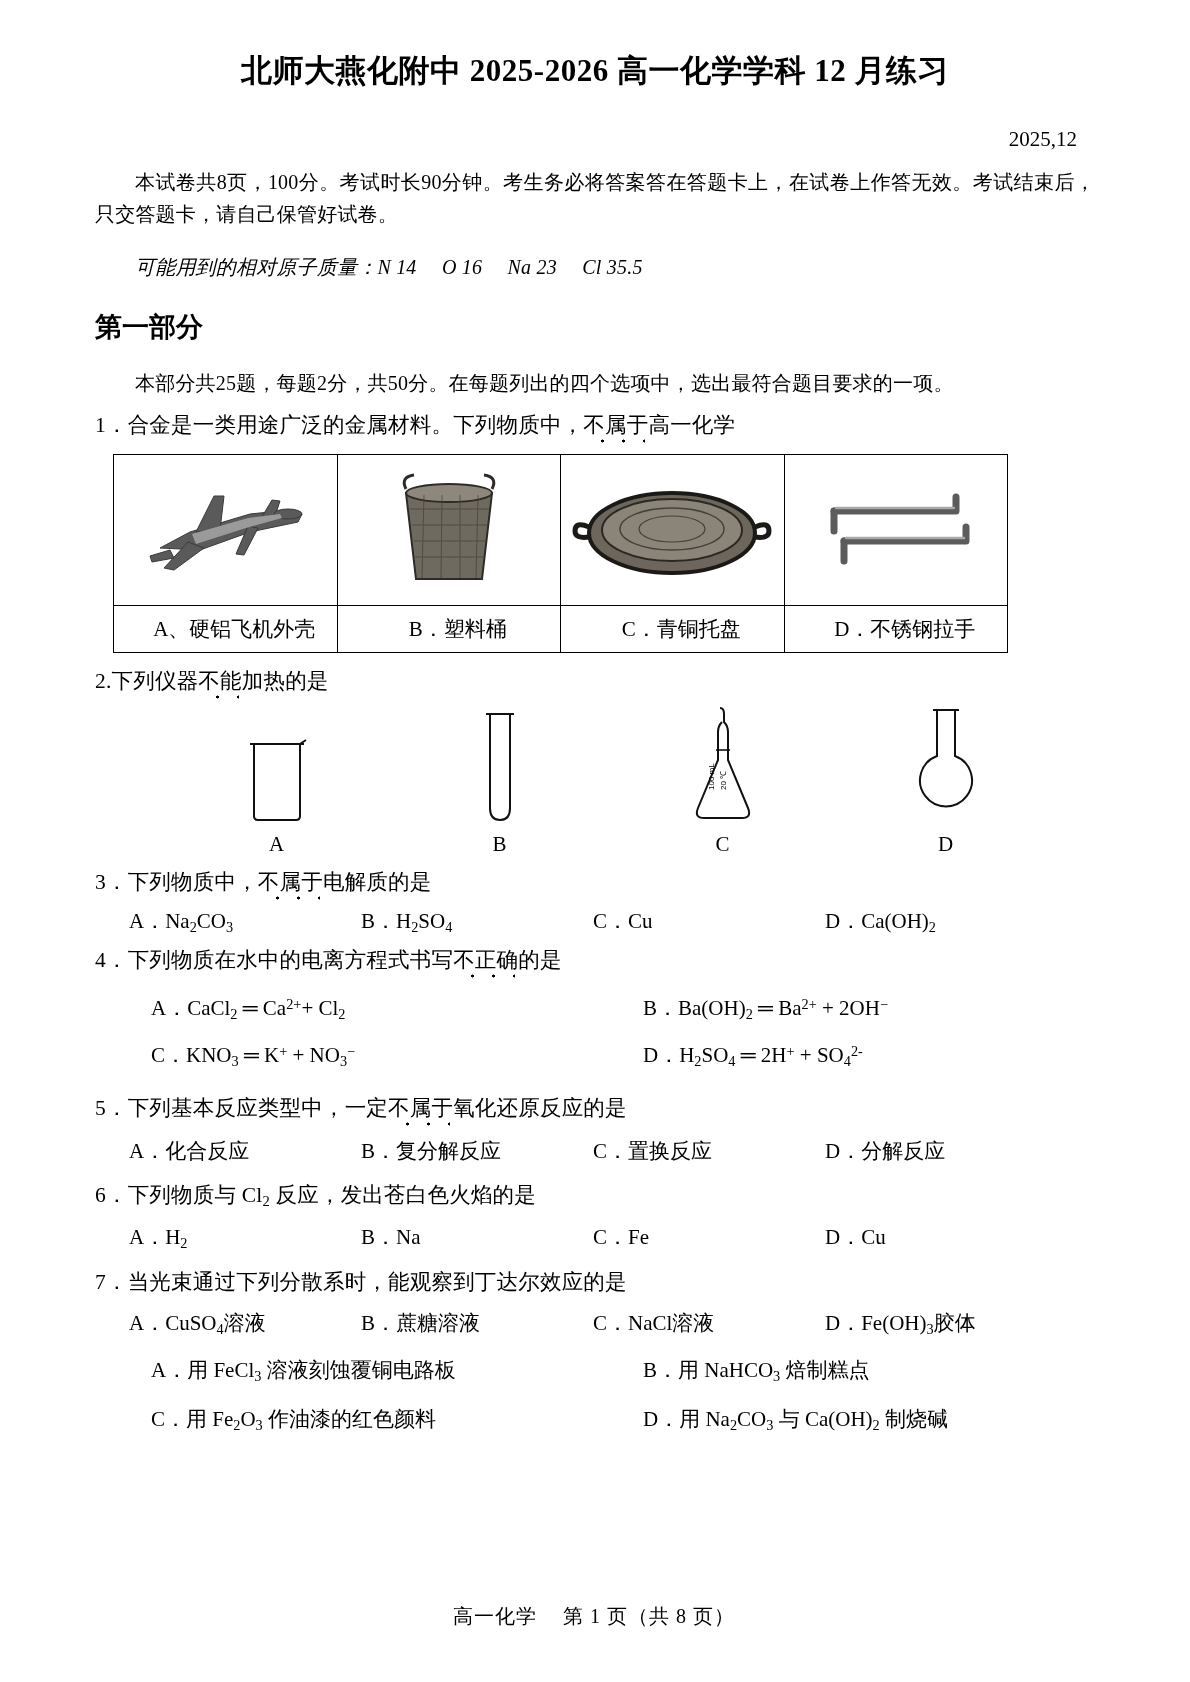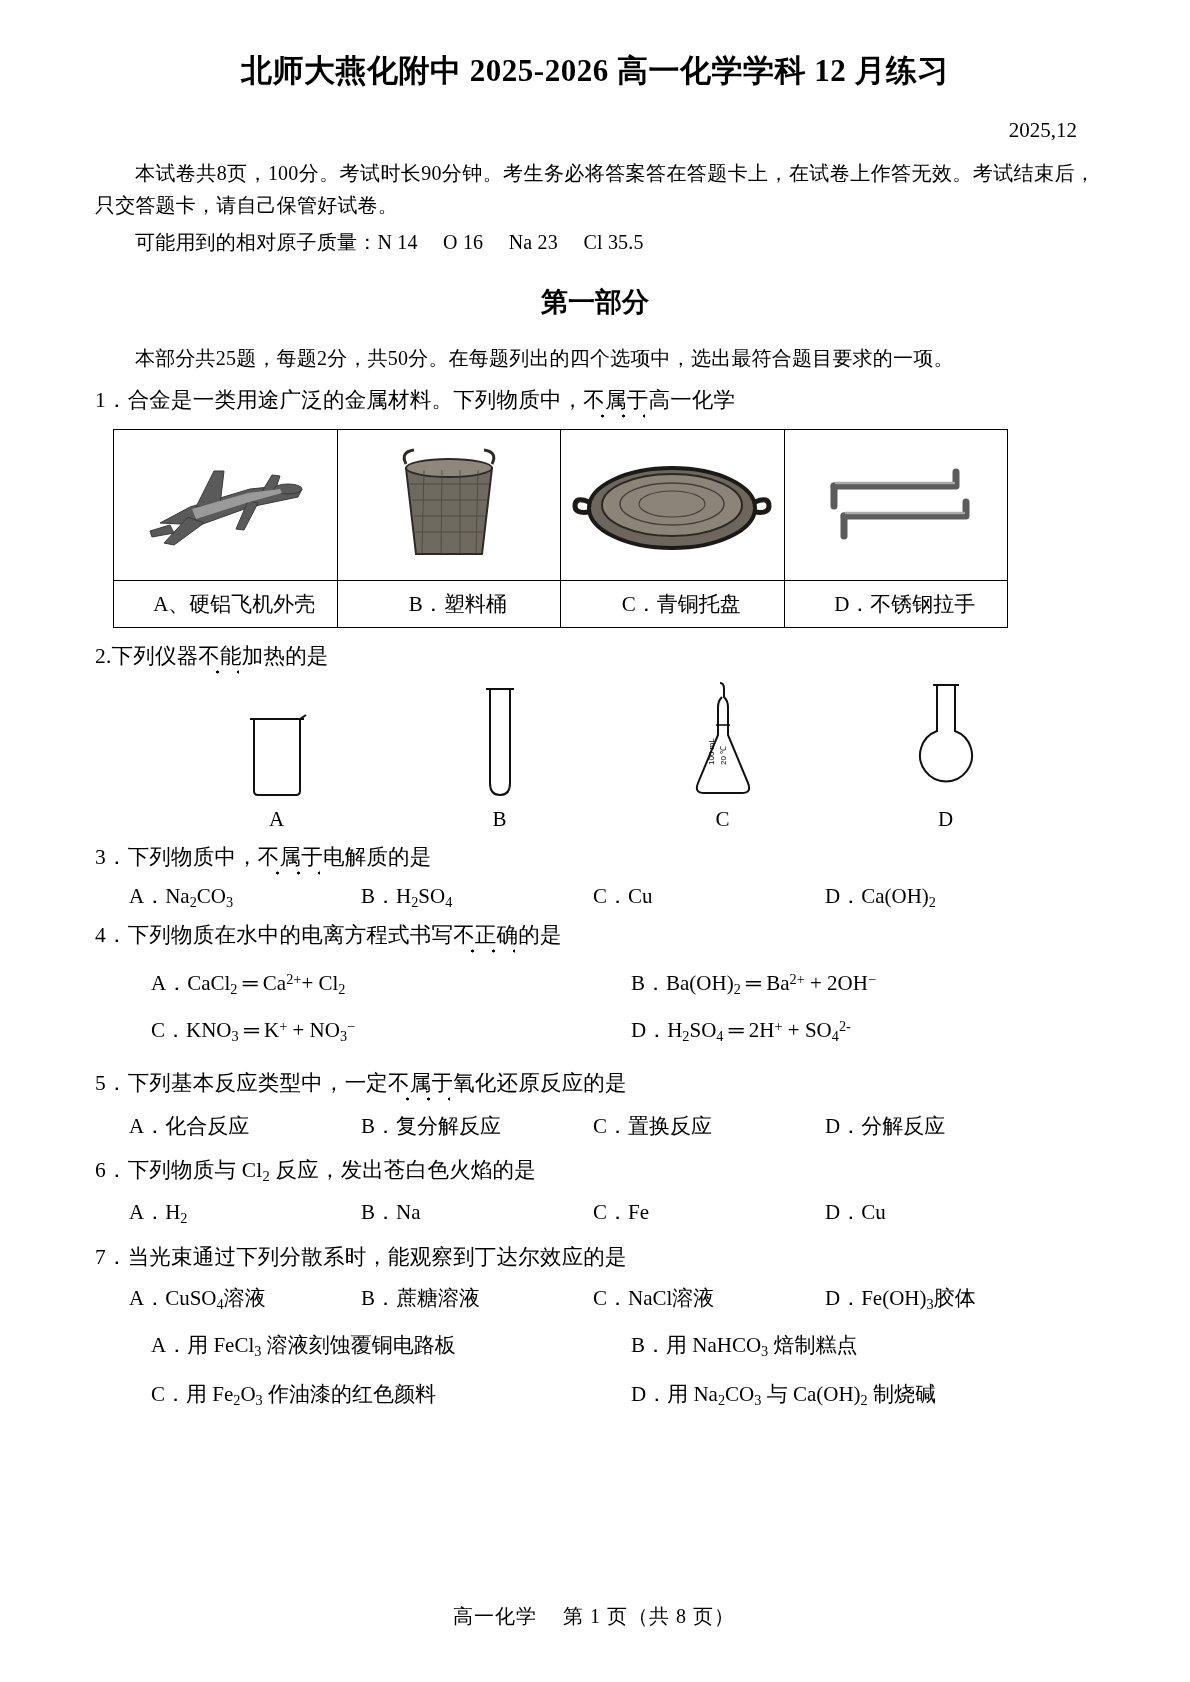--- a/index.html
+++ b/index.html
@@ -32,36 +32,36 @@
     text-align: center;
     font-size: 31px;
     font-weight: bold;
     letter-spacing: 0.5px;
     margin: 10px 0 0 0;
     font-family: "Liberation Serif", "DejaVu Serif", serif;
   }
   .doc-date {
     text-align: right;
     font-size: 21px;
-    margin: 26px 18px 0 0;
+    margin: 35px 18px 0 0;
   }
 
   
   .para {
     font-size: 20px;
     line-height: 1.62;
     text-align: justify;
     text-indent: 2em;
     margin: 14px 0 0 0;
     letter-spacing: 0.2px;
   }
-  .para.tight { margin-top: 4px; }
+  .para.tight { margin-top: 20px; font-style: italic; }
 
   .section-title {
-    text-align: center;
+    text-align: left;
     font-size: 27px;
     font-weight: bold;
     margin: 26px 0 22px 0;
     font-family: Liberation Mono, monospace;
   }
 
   
   .q {
     font-size: 21.5px;
     line-height: 1.55;
@@ -85,21 +85,21 @@
   }
 
   .opts {
     display: flex;
     font-size: 21px;
     margin-top: 7px;
     padding-left: 34px;
   }
   .opts .opt { flex: 0 0 auto; }
   .opts.four .opt { width: 232px; }
-  .opts.two  { padding-left: 56px; }
+  .opts.two  { padding-left: 56px; gap: 12px; }
   .opts.two .opt { width: 480px; }
   .opts.two.eq .opt { width: 480px; }
 
   sub { font-size: 0.68em; vertical-align: -0.28em; }
   sup { font-size: 0.68em; vertical-align: 0.45em; }
 
   
   .pic-table {
     border-collapse: collapse;
     width: 895px;

